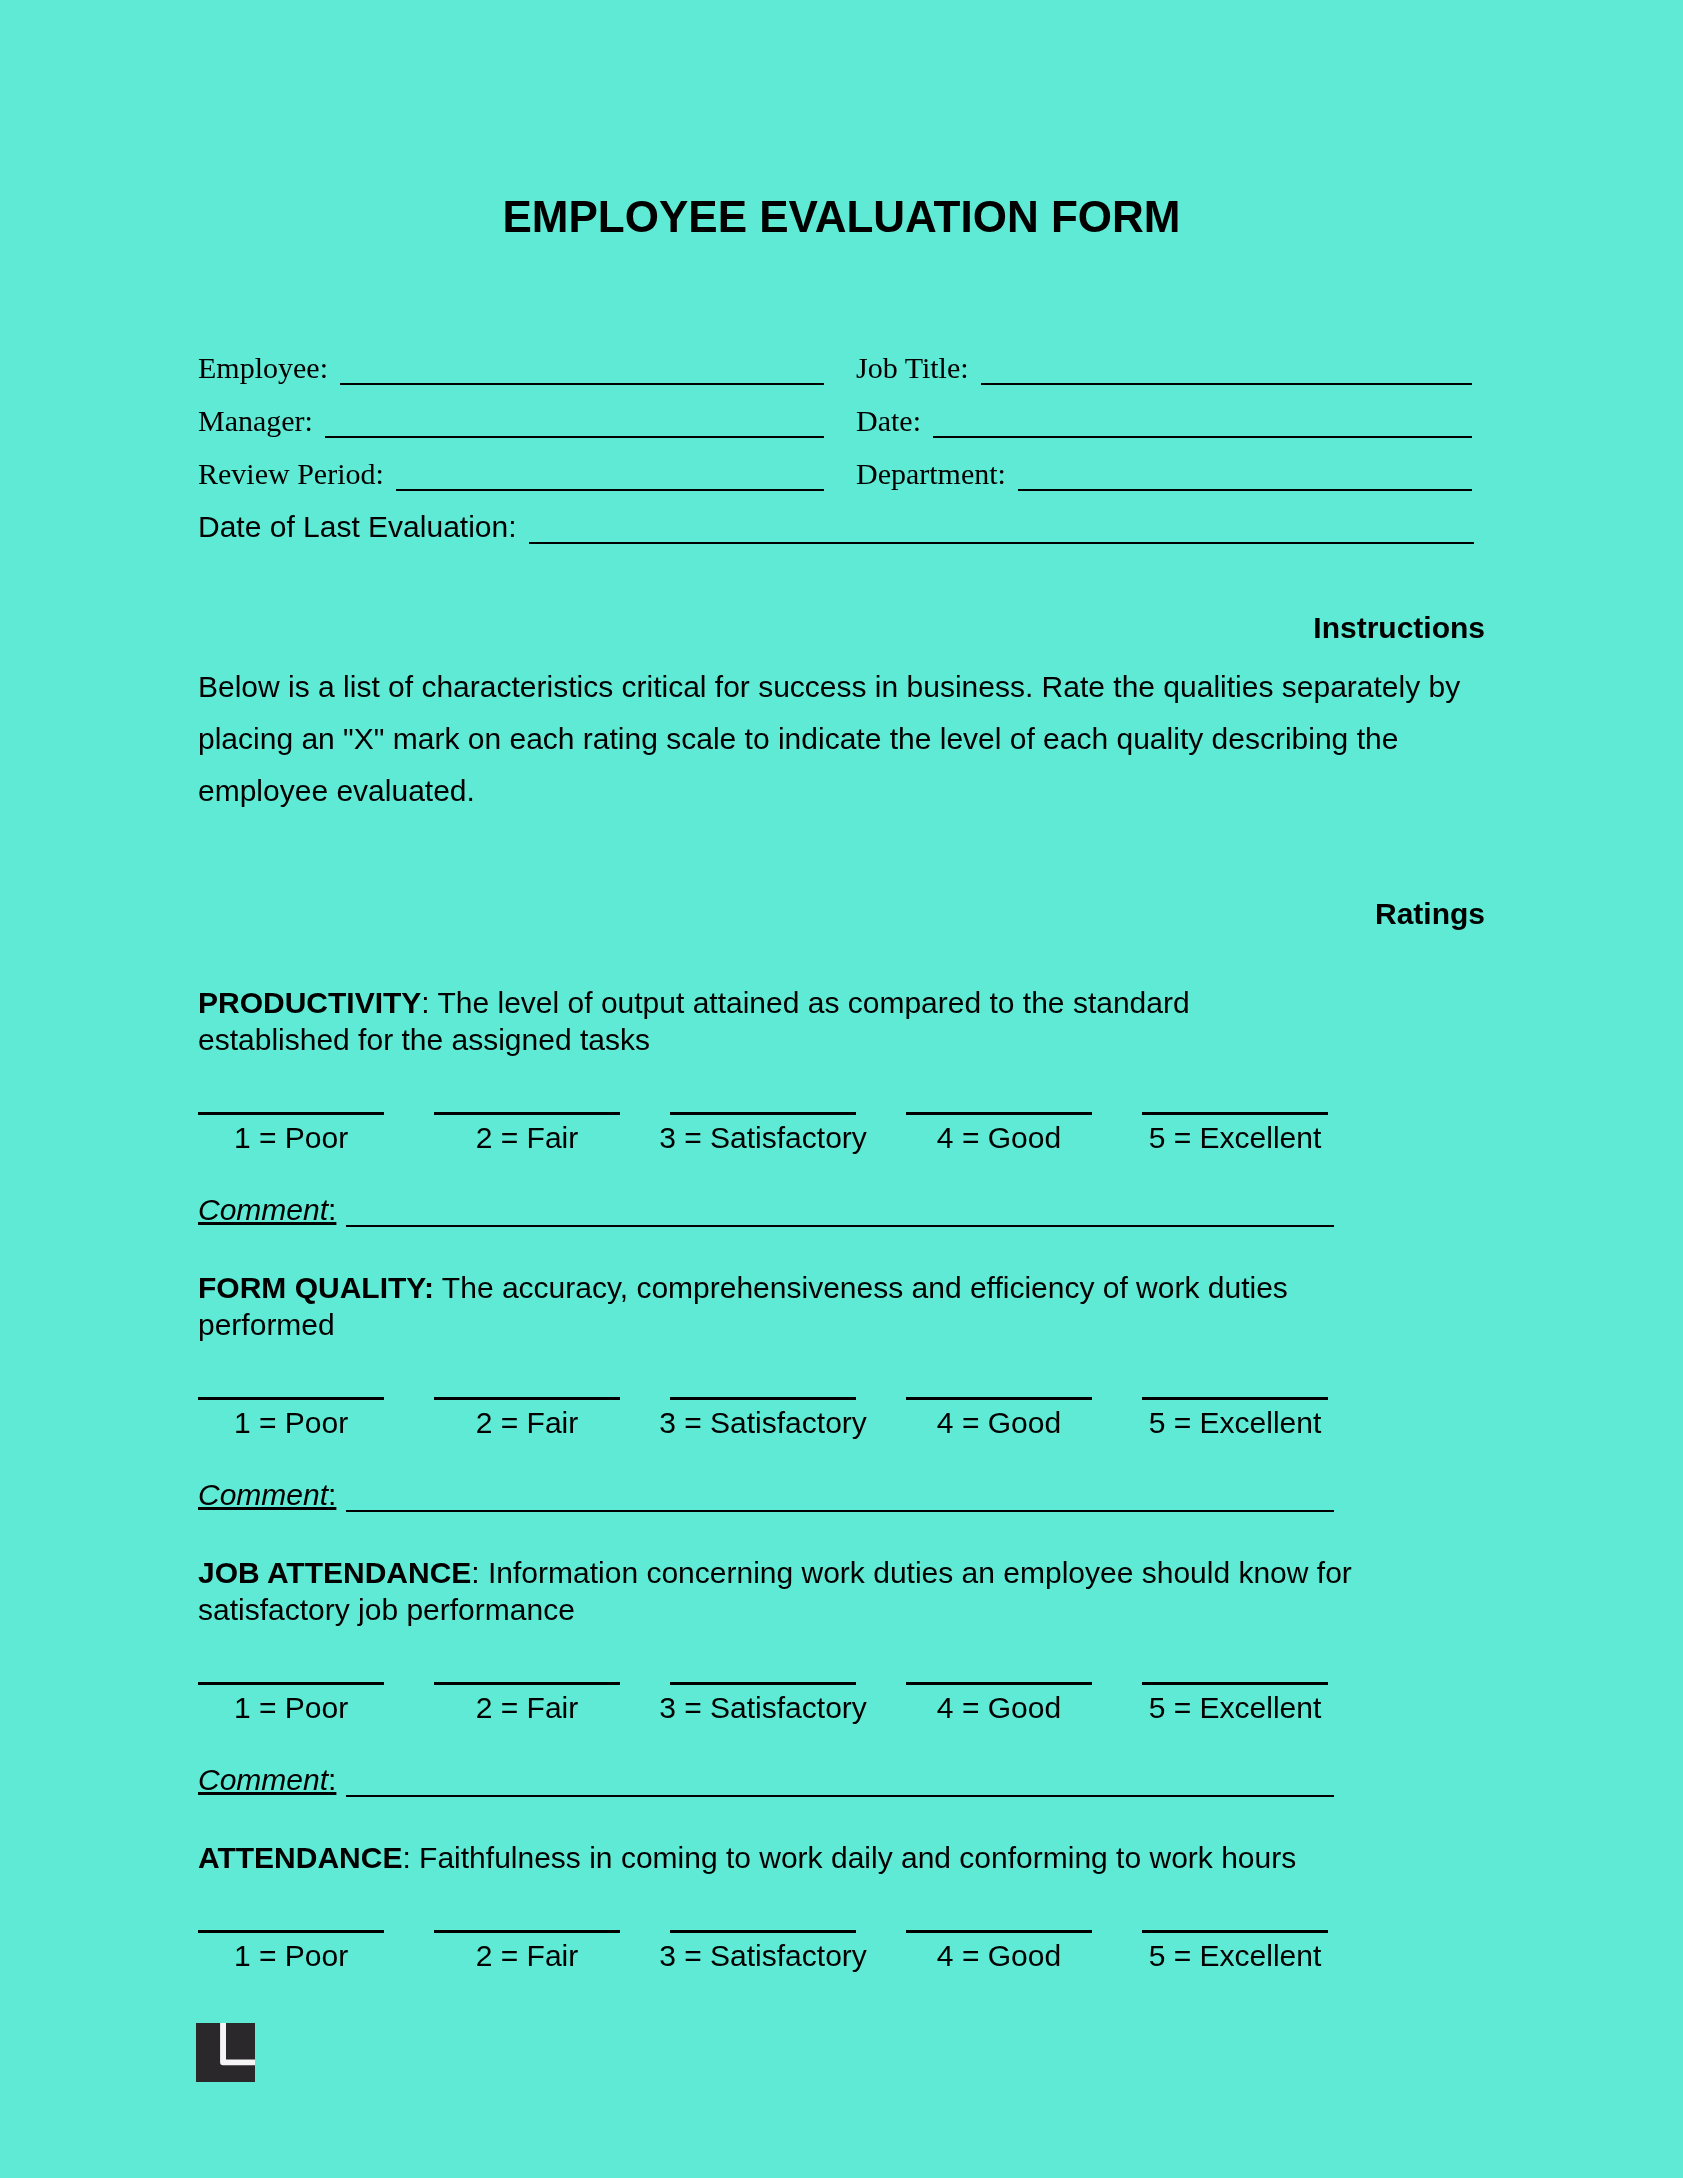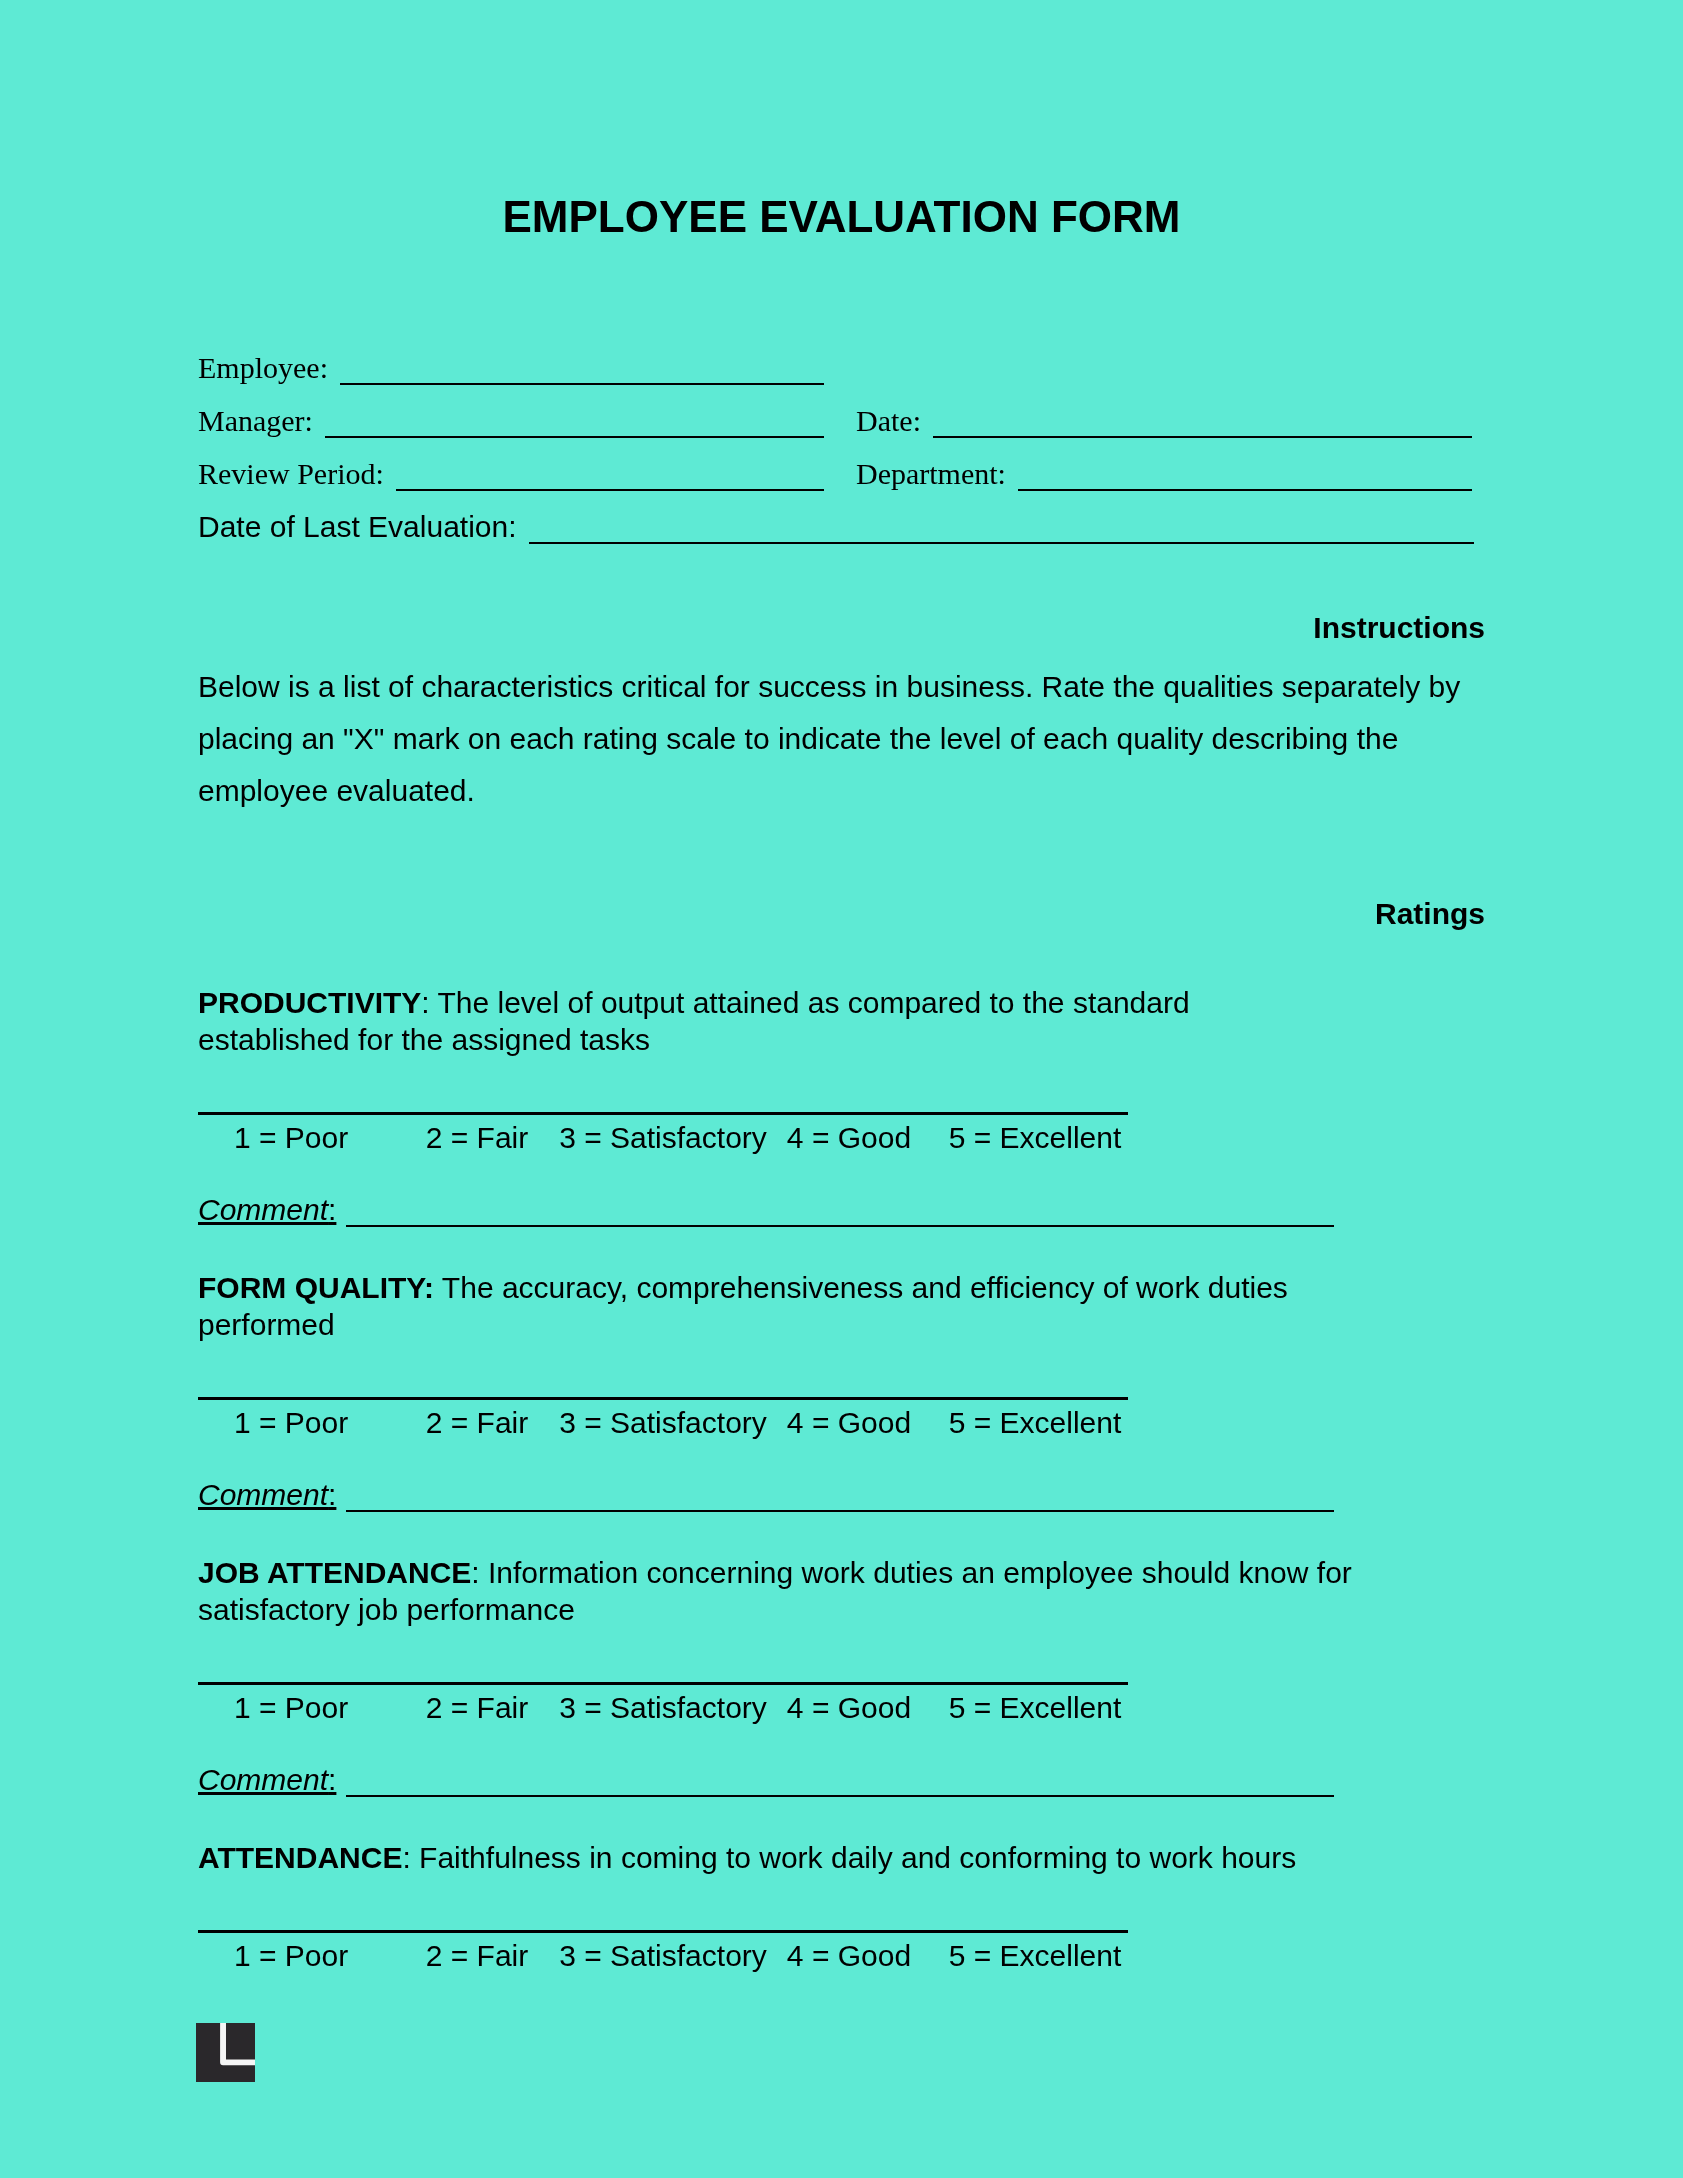--- a/index.html
+++ b/index.html
@@ -53,21 +53,21 @@
     font-weight: bold;
     text-align: right;
     line-height: 30px;
   }
   .sections { margin-top: 55px; }
   .section + .section { margin-top: 42px; }
   .sec-heading { line-height: 37px; }
   .sec-name { font-weight: bold; }
   .sec-desc { white-space: pre-wrap; }
 
-  .scale-row { margin-top: 54px; display: flex; }
+  .scale-row { margin-top: 54px; display: flex; gap: 50px; }
   .scale-item { width: 186px; display: flex; flex-direction: column; align-items: center; }
   .scale-line { width: 186px; height: 0; border-top: 3px solid #000; }
   .scale-label { margin-top: 6px; line-height: 34px; white-space: nowrap; }
 
   .comment-row { margin-top: 24px; display: flex; align-items: flex-end; height: 48px; width: 1136px; text-decoration: underline; }
   .comment-label { font-style: italic; line-height: 34px; white-space: nowrap; }
   .comment-colon { line-height: 34px; }
   .comment-line { flex: 1 1 auto; margin-left: 10px; border-bottom: 2px solid #000; height: 100%; }
 
   
@@ -81,20 +81,24 @@
 
     <div class="title">EMPLOYEE EVALUATION FORM</div>
 
     <div class="fields">
       <div>
   <div class="f-row">
     <div class="f-cell">
       <span class="f-label fl-left">Employee:</span>
       <div class="f-line"></div>
     </div>
+    <div class="f-cell">
+      <span class="f-label fl-right">Job Title:</span>
+      <div class="f-line"></div>
+    </div>
   </div>
 
   <div class="f-row">
     <div class="f-cell">
       <span class="f-label fl-left">Manager:</span>
       <div class="f-line"></div>
     </div>
     <div class="f-cell">
       <span class="f-label fl-right">Date:</span>
       <div class="f-line"></div>

